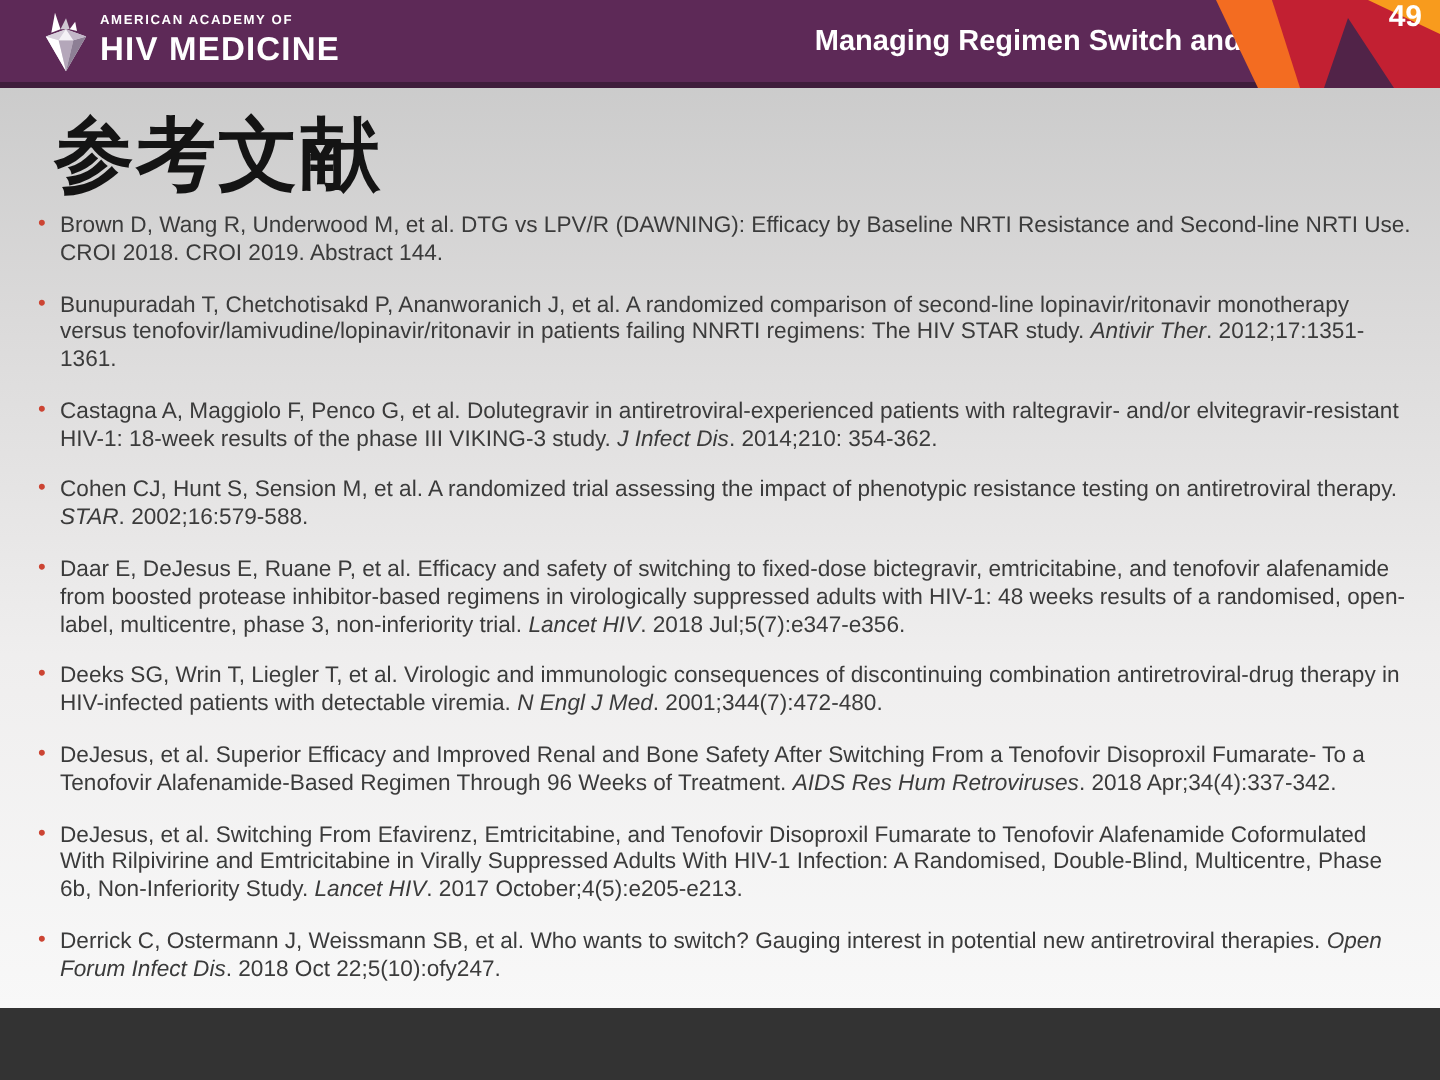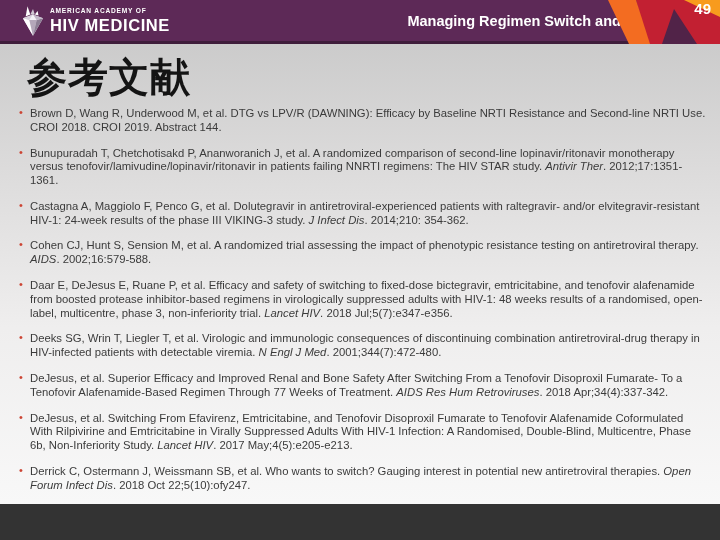--- a/index.html
+++ b/index.html
@@ -140,24 +140,24 @@
     </svg>
 
     <div id="slide-number">49</div>
   </div>
 
   <h1 id="page-heading">参考文献</h1>
 
   <ul id="references">
       <li><span>Brown D, Wang R, Underwood M, et al. DTG vs LPV/R (DAWNING): Efficacy by Baseline NRTI Resistance and Second-line NRTI Use. CROI 2018. CROI 2019. Abstract 144.</span></li>
       <li><span>Bunupuradah T, Chetchotisakd P, Ananworanich J, et al. A randomized comparison of second-line lopinavir/ritonavir monotherapy versus tenofovir/lamivudine/lopinavir/ritonavir in patients failing NNRTI regimens: The HIV STAR study. </span><em>Antivir Ther</em><span>. 2012;17:1351-1361.</span></li>
-      <li><span>Castagna A, Maggiolo F, Penco G, et al. Dolutegravir in antiretroviral-experienced patients with raltegravir- and/or elvitegravir-resistant HIV-1: 24-week results of the phase III VIKING-3 study. </span><em>J Infect Dis</em><span>. 2014;210: 354-362.</span></li>
-      <li><span>Cohen CJ, Hunt S, Sension M, et al. A randomized trial assessing the impact of phenotypic resistance testing on antiretroviral therapy. </span><em>AIDS</em><span>. 2002;16:579-588.</span></li>
+      <li><span>Castagna A, Maggiolo F, Penco G, et al. Dolutegravir in antiretroviral-experienced patients with raltegravir- and/or elvitegravir-resistant HIV-1: 18-week results of the phase III VIKING-3 study. </span><em>J Infect Dis</em><span>. 2014;210: 354-362.</span></li>
+      <li><span>Cohen CJ, Hunt S, Sension M, et al. A randomized trial assessing the impact of phenotypic resistance testing on antiretroviral therapy. </span><em>STAR</em><span>. 2002;16:579-588.</span></li>
       <li><span>Daar E, DeJesus E, Ruane P, et al. Efficacy and safety of switching to fixed-dose bictegravir, emtricitabine, and tenofovir alafenamide from boosted protease inhibitor-based regimens in virologically suppressed adults with HIV-1: 48 weeks results of a randomised, open-label, multicentre, phase 3, non-inferiority trial. </span><em>Lancet HIV</em><span>. 2018 Jul;5(7):e347-e356.</span></li>
       <li><span>Deeks SG, Wrin T, Liegler T, et al. Virologic and immunologic consequences of discontinuing combination antiretroviral-drug therapy in HIV-infected patients with detectable viremia. </span><em>N Engl J Med</em><span>. 2001;344(7):472-480.</span></li>
-      <li><span>DeJesus, et al. Superior Efficacy and Improved Renal and Bone Safety After Switching From a Tenofovir Disoproxil Fumarate- To a Tenofovir Alafenamide-Based Regimen Through 77 Weeks of Treatment. </span><em>AIDS Res Hum Retroviruses</em><span>. 2018 Apr;34(4):337-342.</span></li>
-      <li><span>DeJesus, et al. Switching From Efavirenz, Emtricitabine, and Tenofovir Disoproxil Fumarate to Tenofovir Alafenamide Coformulated With Rilpivirine and Emtricitabine in Virally Suppressed Adults With HIV-1 Infection: A Randomised, Double-Blind, Multicentre, Phase 6b, Non-Inferiority Study. </span><em>Lancet HIV</em><span>. 2017 May;4(5):e205-e213.</span></li>
+      <li><span>DeJesus, et al. Superior Efficacy and Improved Renal and Bone Safety After Switching From a Tenofovir Disoproxil Fumarate- To a Tenofovir Alafenamide-Based Regimen Through 96 Weeks of Treatment. </span><em>AIDS Res Hum Retroviruses</em><span>. 2018 Apr;34(4):337-342.</span></li>
+      <li><span>DeJesus, et al. Switching From Efavirenz, Emtricitabine, and Tenofovir Disoproxil Fumarate to Tenofovir Alafenamide Coformulated With Rilpivirine and Emtricitabine in Virally Suppressed Adults With HIV-1 Infection: A Randomised, Double-Blind, Multicentre, Phase 6b, Non-Inferiority Study. </span><em>Lancet HIV</em><span>. 2017 October;4(5):e205-e213.</span></li>
       <li><span>Derrick C, Ostermann J, Weissmann SB, et al. Who wants to switch? Gauging interest in potential new antiretroviral therapies. </span><em>Open Forum Infect Dis</em><span>. 2018 Oct 22;5(10):ofy247.</span></li>
     </ul>
 
   <div id="footer-note">© 2020 AAHIVM. Version 5</div>
 
 </div>
 
 </body></html>

